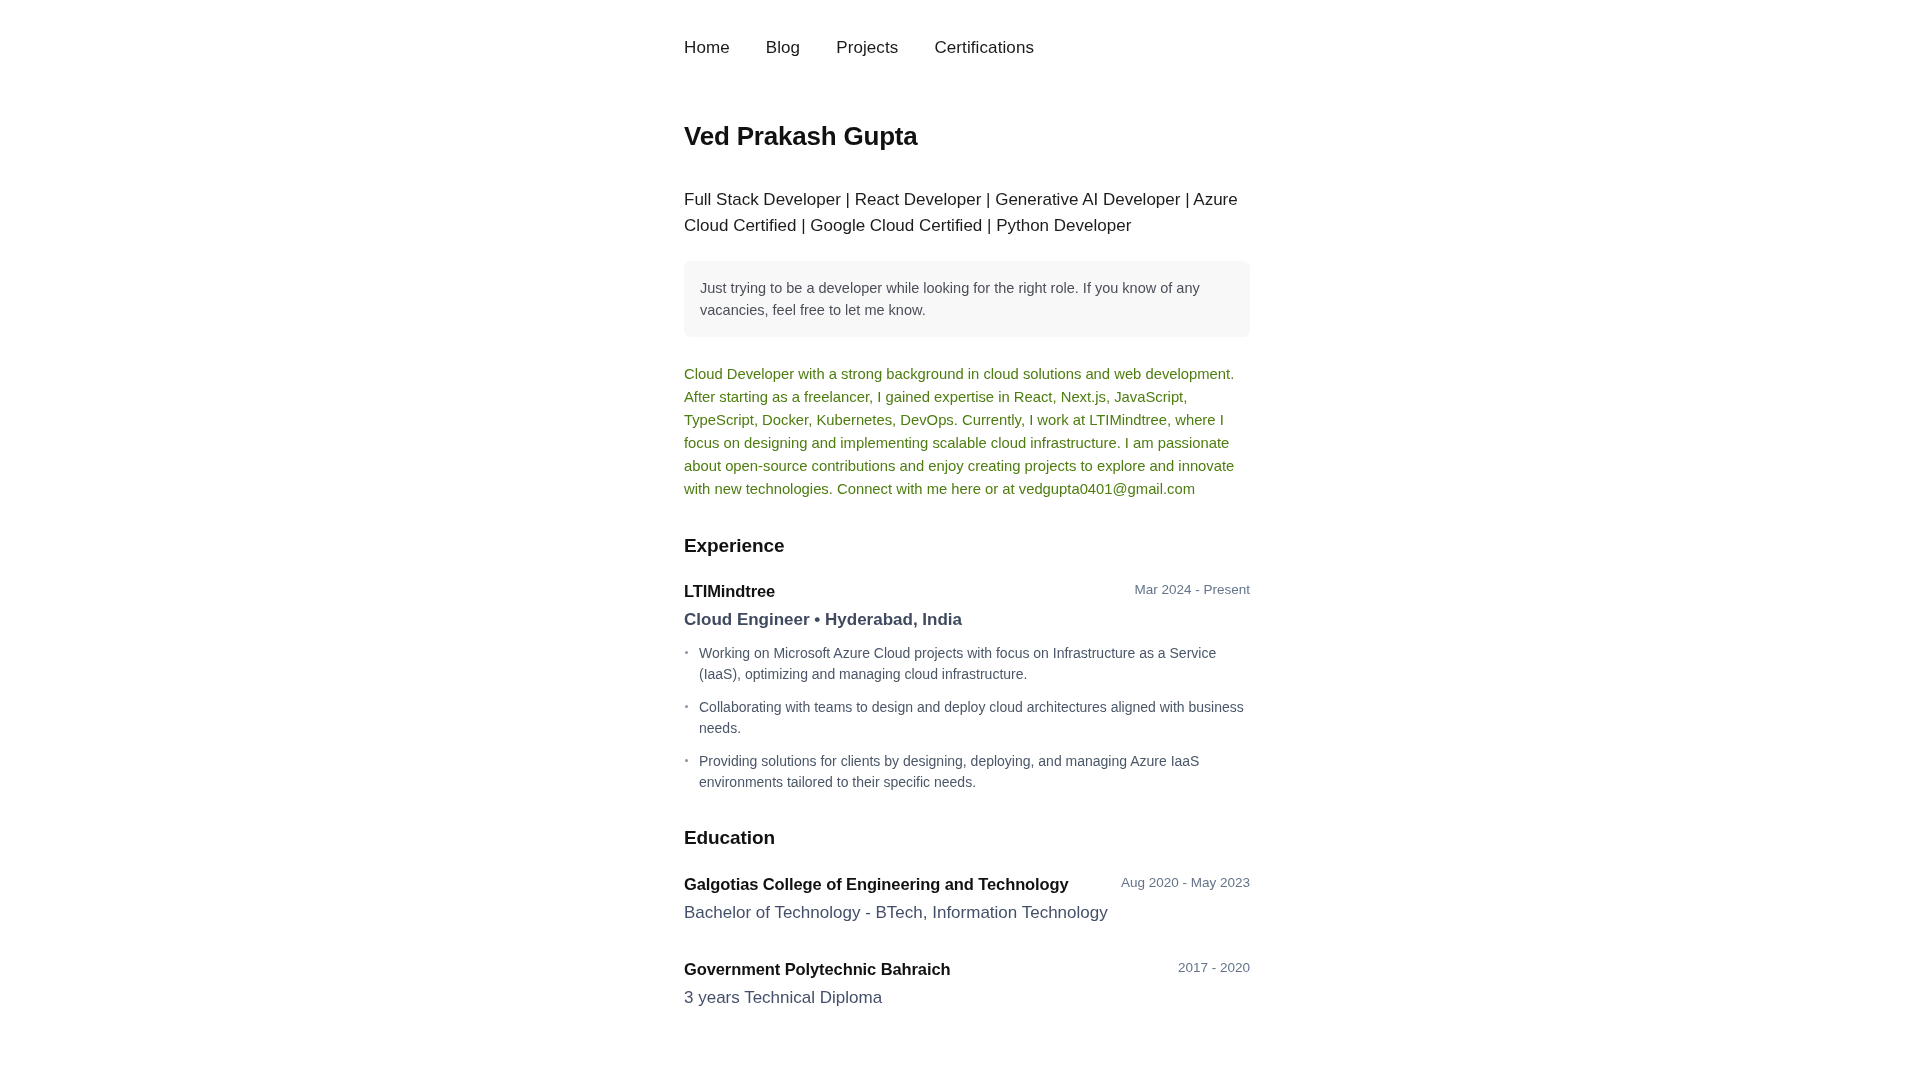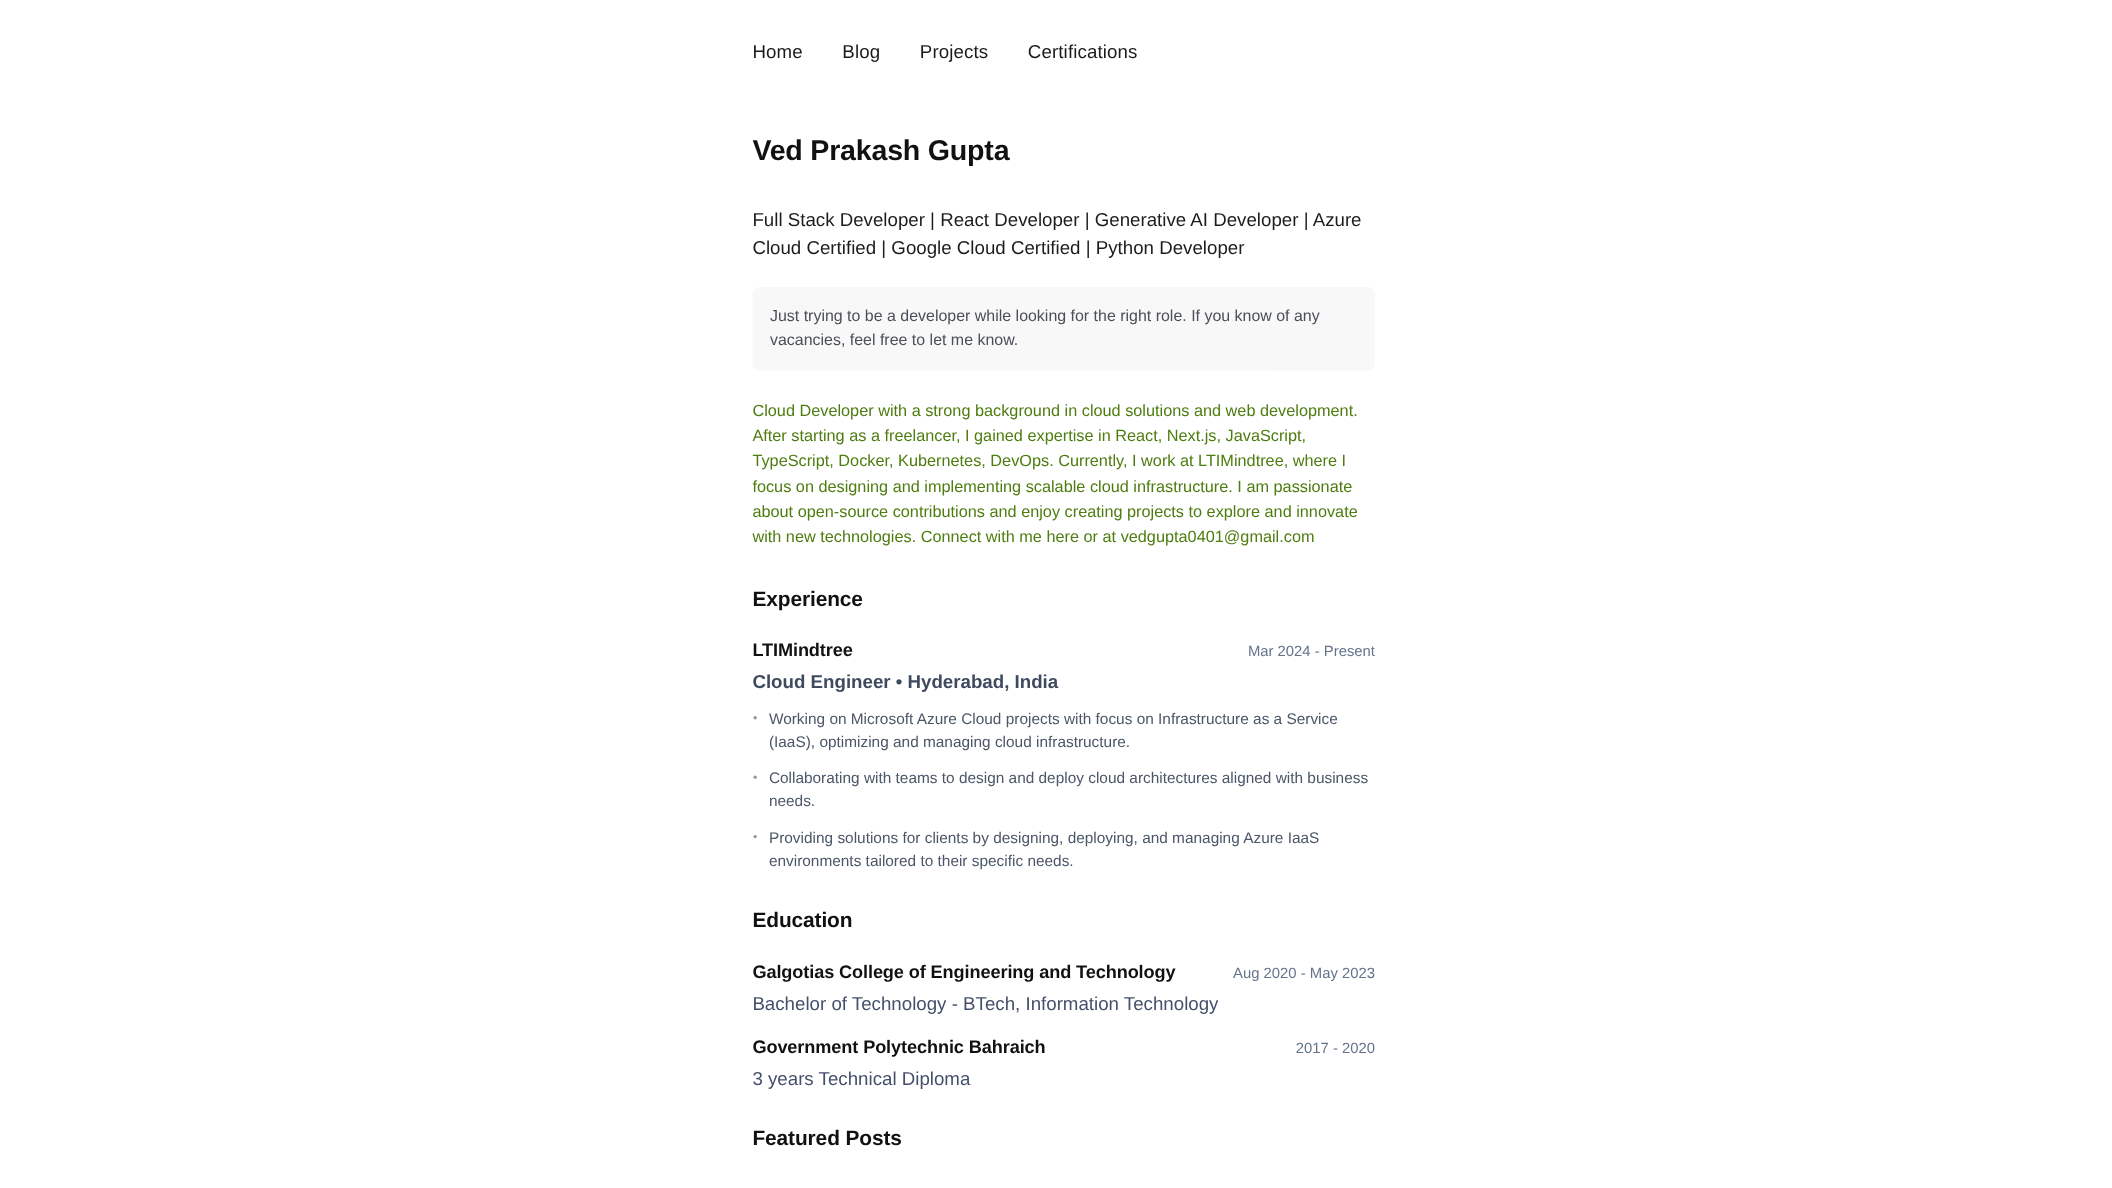--- a/index.html
+++ b/index.html
@@ -93,21 +93,21 @@
     font-size: 19px;
     font-weight: bold;
     color: #111111;
     letter-spacing: -0.1px;
   }
 
   .entry { margin-top: 25px; }
 
   .entry-head {
     display: flex;
-    align-items: center;
+    align-items: flex-start;
     justify-content: space-between;
     gap: 16px;
   }
   .entry-title {
     font-size: 16.5px;
     font-weight: bold;
     color: #111111;
     letter-spacing: -0.1px;
   }
   .entry-date {
@@ -142,21 +142,21 @@
     content: "";
     position: absolute;
     left: 1px;
     top: 8px;
     width: 3px;
     height: 3px;
     border-radius: 50%;
     background: #8b93a3;
   }
 
-  .edu-entry { margin-top: 20px; }
+  .edu-entry { margin-top: 37px; }
   .edu-entry.first { margin-top: 26px; }
 </style>
 </head>
 <body>
 
 <div class="page">
 
   <nav class="site-nav">
     <div class="nav-inner">
       <a class="nav-link">Home</a>
@@ -204,16 +204,15 @@
     </section>
 
     <section class="edu-entry">
       <div class="entry-head">
         <span class="entry-title">Government Polytechnic Bahraich</span>
         <span class="entry-date">2017 - 2020</span>
       </div>
       <div class="entry-sub regular">3 years Technical Diploma</div>
     </section>
 
-    <h2 class="section-heading">Featured Posts</h2>
 
   </main>
 </div>
 
 </body></html>

